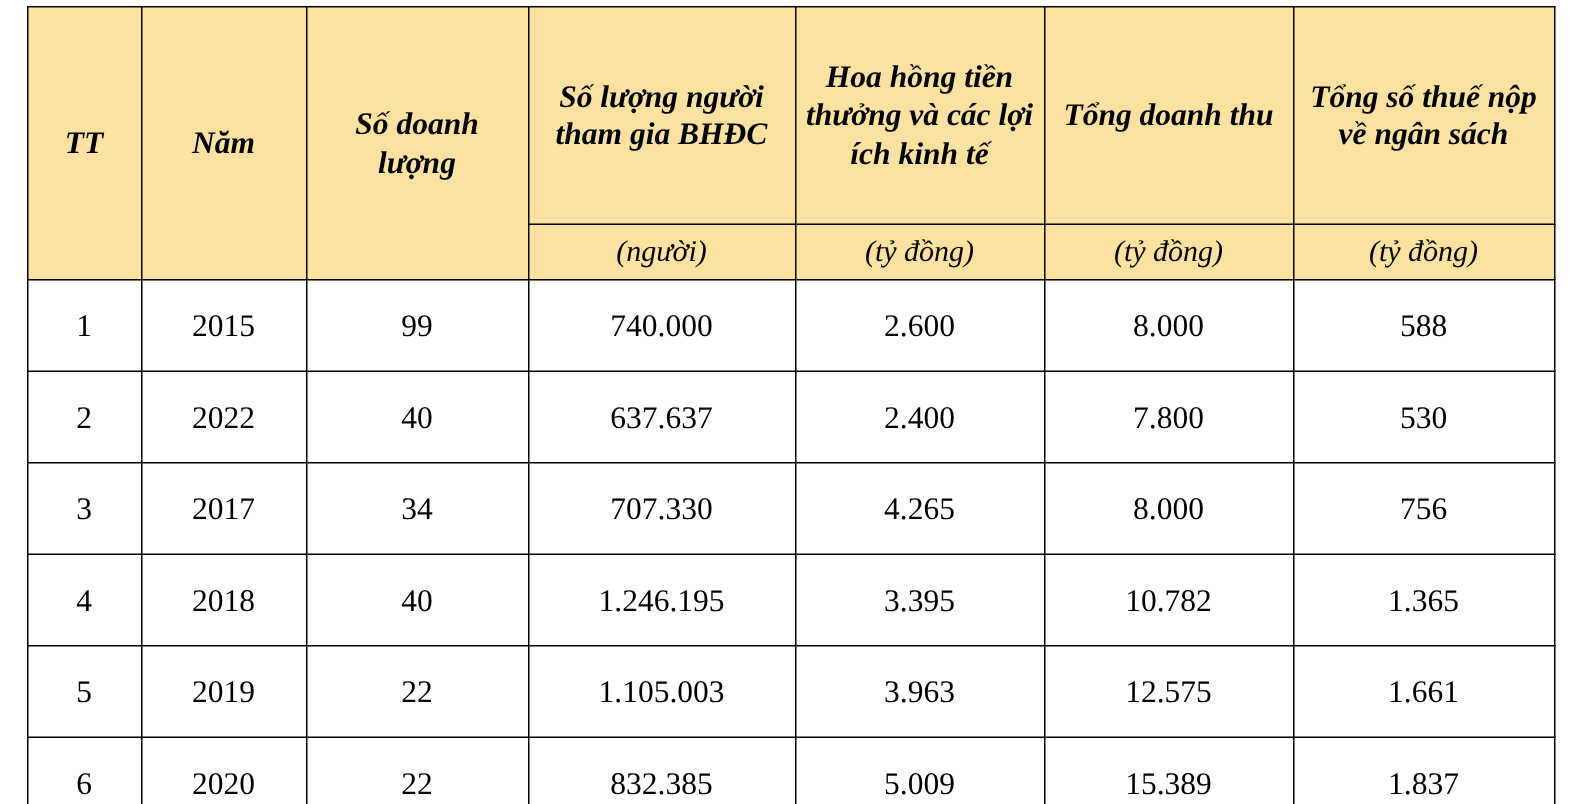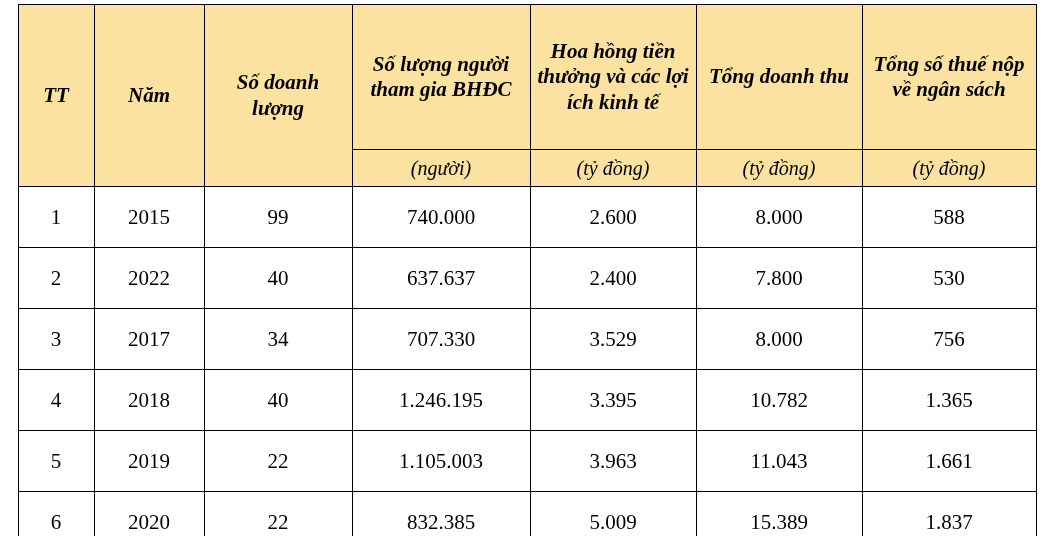--- a/index.html
+++ b/index.html
@@ -114,40 +114,40 @@
         <td>637.637</td>
         <td>2.400</td>
         <td>7.800</td>
         <td>530</td>
       </tr>
       <tr>
         <td>3</td>
         <td>2017</td>
         <td>34</td>
         <td>707.330</td>
-        <td>3.529</td>
+        <td>4.265</td>
         <td>8.000</td>
         <td>756</td>
       </tr>
       <tr>
         <td>4</td>
         <td>2018</td>
         <td>40</td>
         <td>1.246.195</td>
         <td>3.395</td>
         <td>10.782</td>
         <td>1.365</td>
       </tr>
       <tr>
         <td>5</td>
         <td>2019</td>
         <td>22</td>
         <td>1.105.003</td>
         <td>3.963</td>
-        <td>11.043</td>
+        <td>12.575</td>
         <td>1.661</td>
       </tr>
       <tr>
         <td>6</td>
         <td>2020</td>
         <td>22</td>
         <td>832.385</td>
         <td>5.009</td>
         <td>15.389</td>
         <td>1.837</td>

